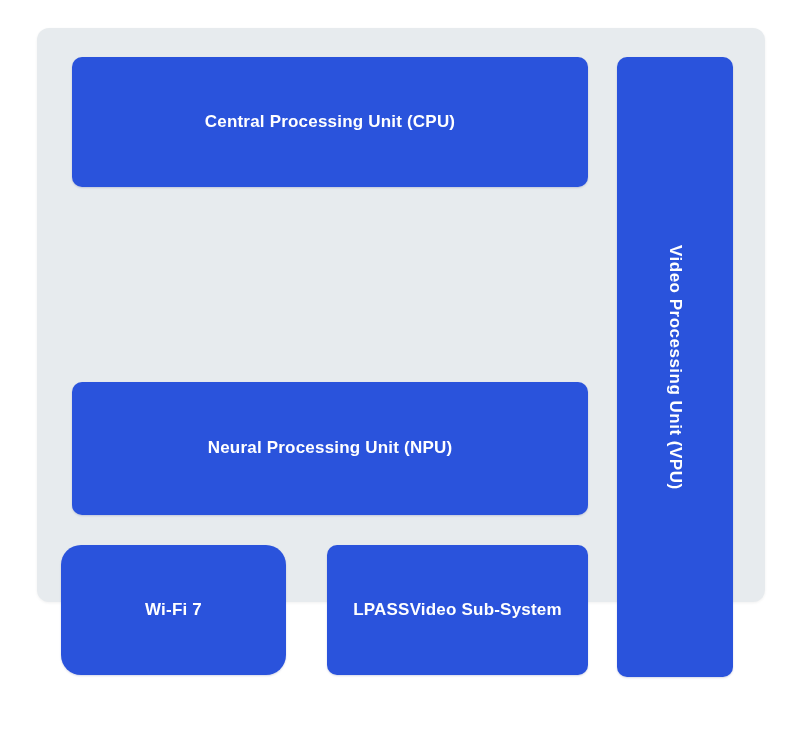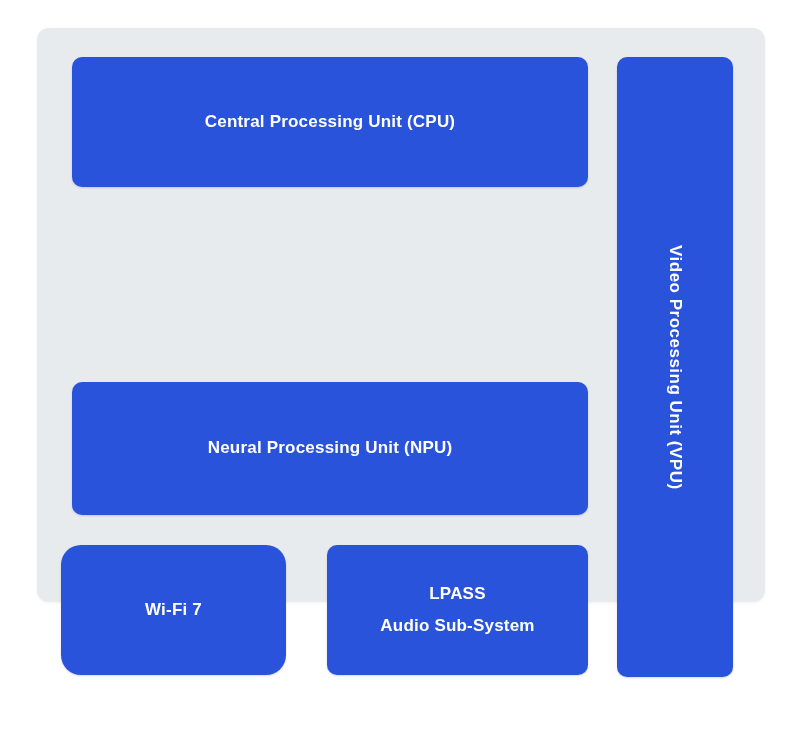--- a/index.html
+++ b/index.html
@@ -48,21 +48,21 @@
   
   .block-cpu   { left: 35px; top: 29px;  width: 516px; height: 130px; }
   .block-gpu   { left: 35px; top: 190px; width: 516px; height: 134px; }
   .block-npu   { left: 35px; top: 354px; width: 516px; height: 133px; text-align: right; }
   .block-wifi  { left: 24px; top: 517px; width: 225px; height: 130px; border-radius: 20px; }
   .block-lpass { left: 290px; top: 517px; width: 261px; height: 130px; }
   .block-vpu   { left: 580px; top: 29px; width: 116px; height: 620px; }
 
   .block-label { line-height: 1.9; }
 
-  .lpass-lines { display: flex; flex-direction: column; line-height: 1.9; }
+  .lpass-lines { display: flex; flex-direction: row; line-height: 1.9; }
 
   .vpu-label {
     writing-mode: vertical-rl;
     text-orientation: mixed;
     white-space: nowrap;
     letter-spacing: 0.5px;
   }
 </style>
 </head>
 <body>
@@ -79,21 +79,21 @@
       <span class="block-label">Neural Processing Unit (NPU)</span>
     </div>
 
     <div class="block block-wifi">
       <span class="block-label">Wi-Fi 7</span>
     </div>
 
     <div class="block block-lpass">
       <span class="lpass-lines">
         <span>LPASS</span>
-        <span>Audio Sub-System</span>
+        <span>Video Sub-System</span>
       </span>
     </div>
 
     <div class="block block-vpu">
       <span class="vpu-label">Video Processing Unit (VPU)</span>
     </div>
 
   </div>
 </div>
 

